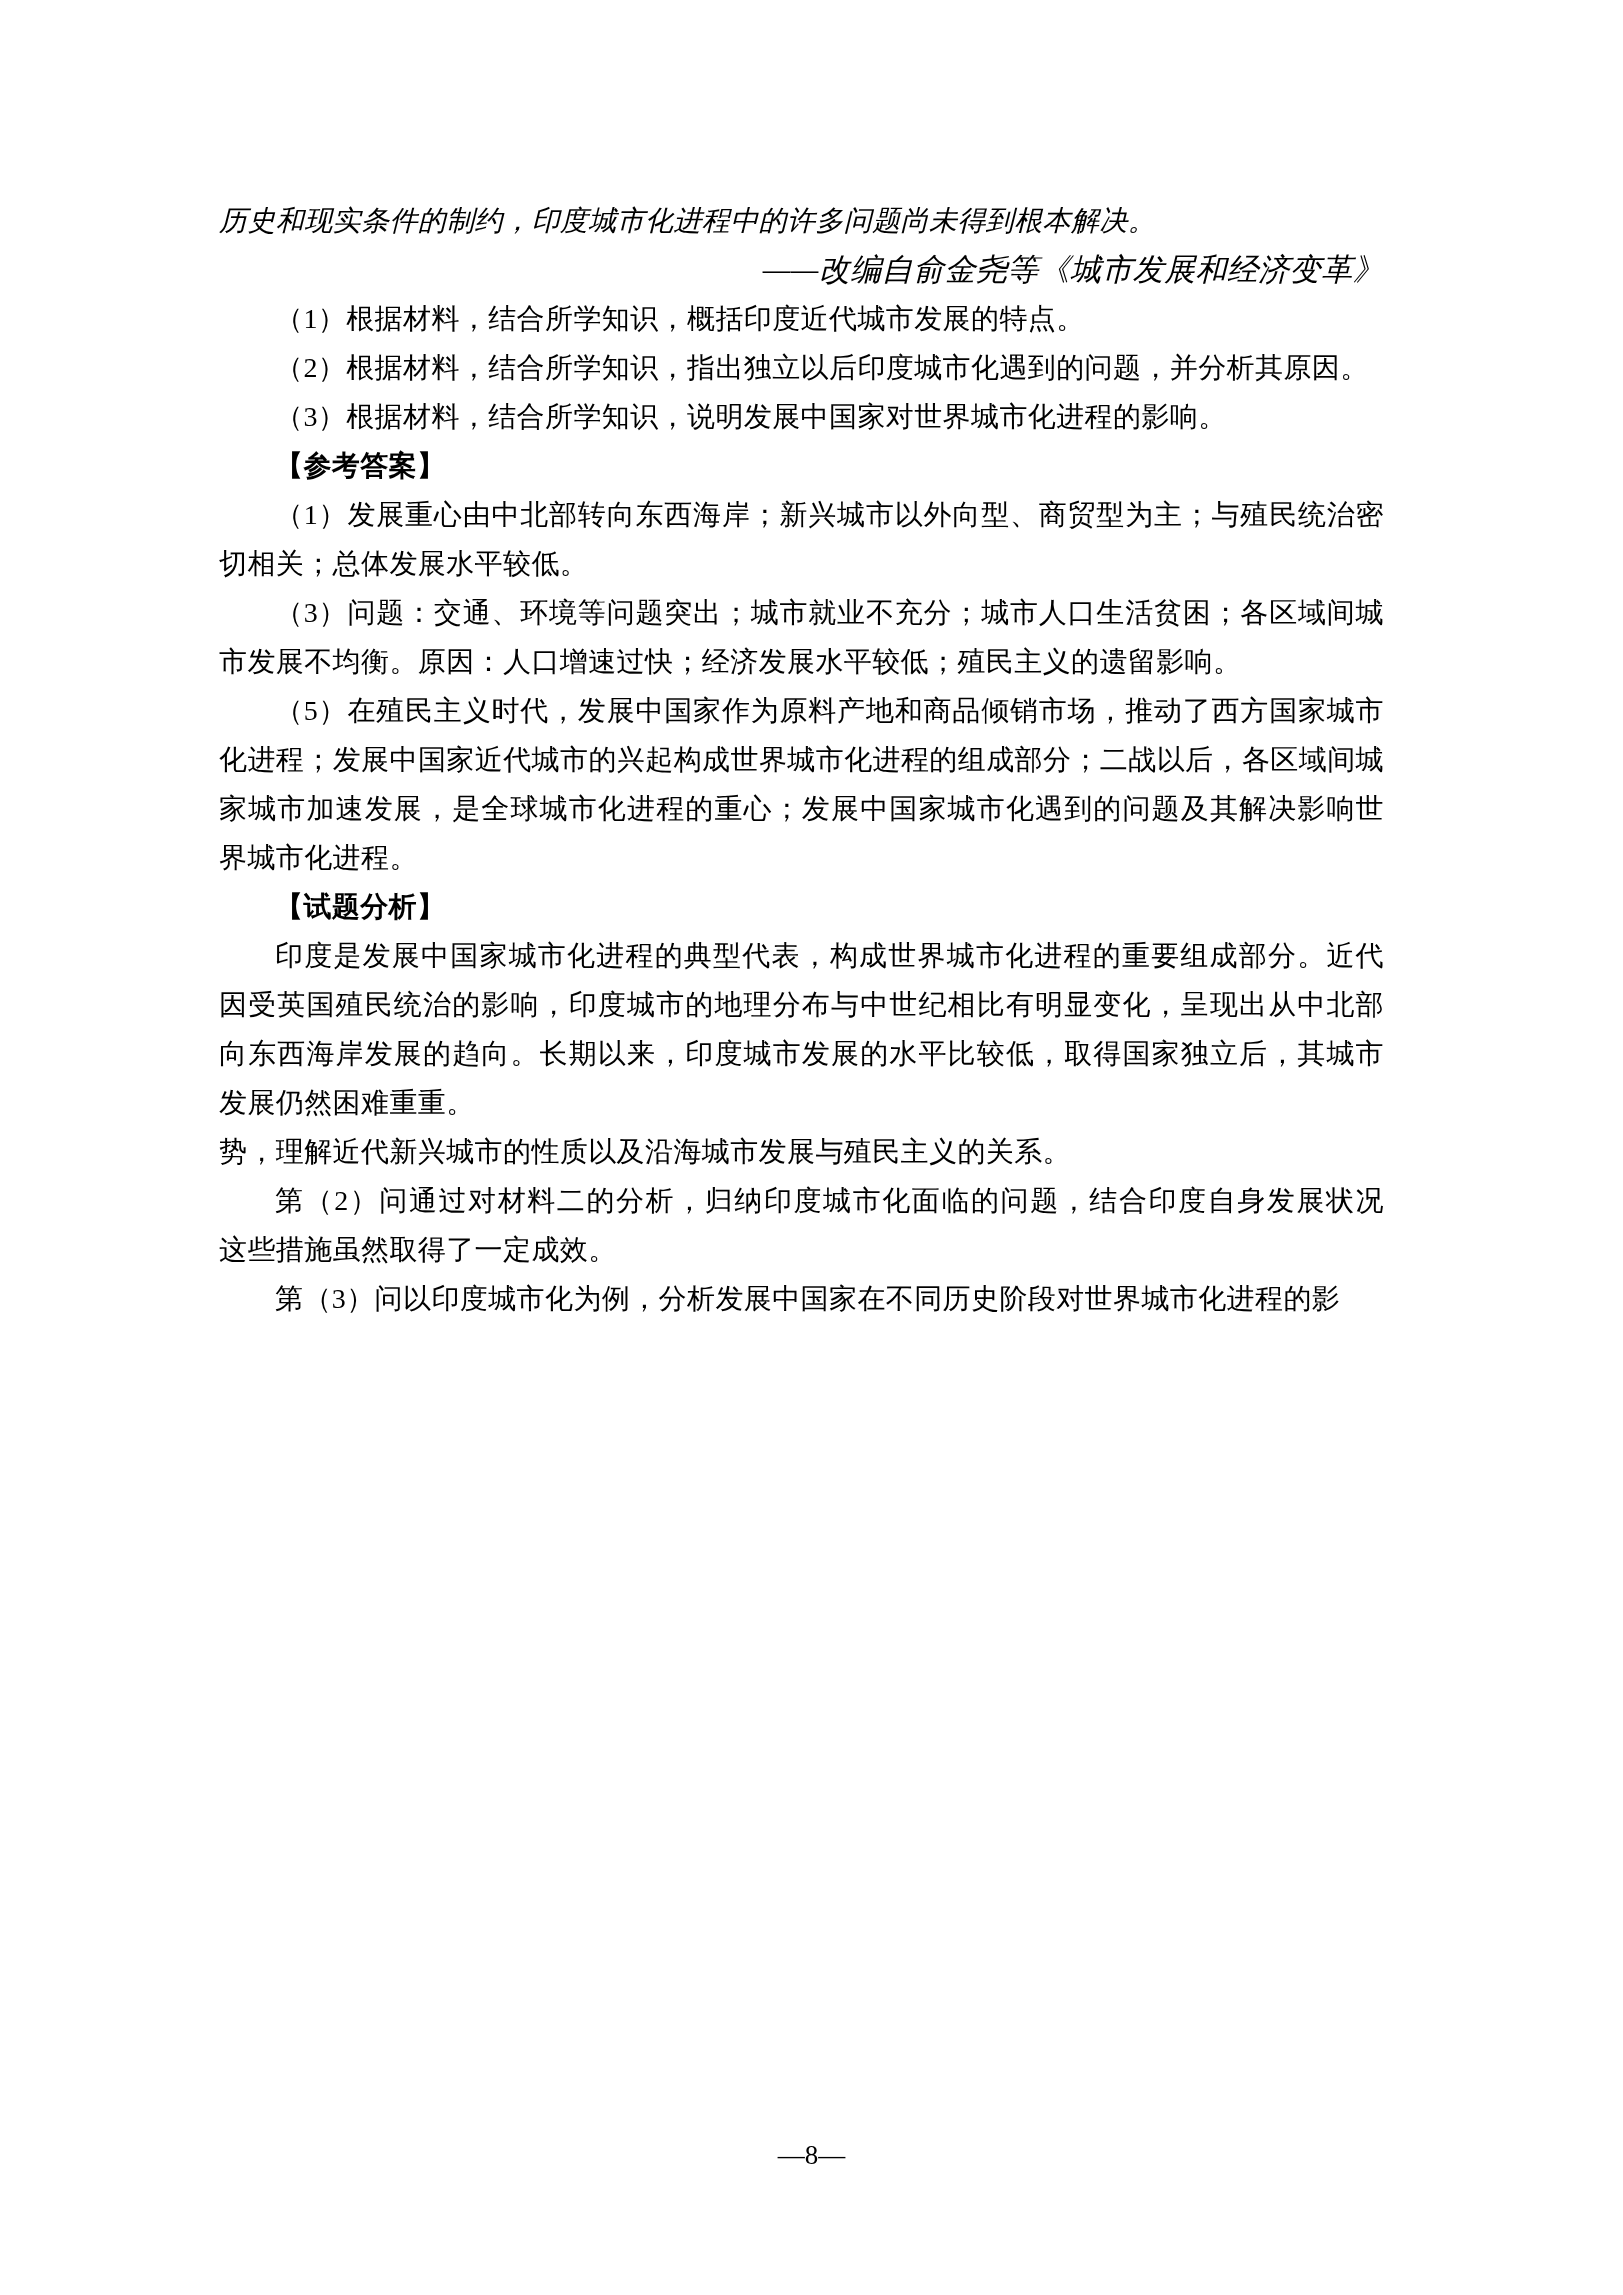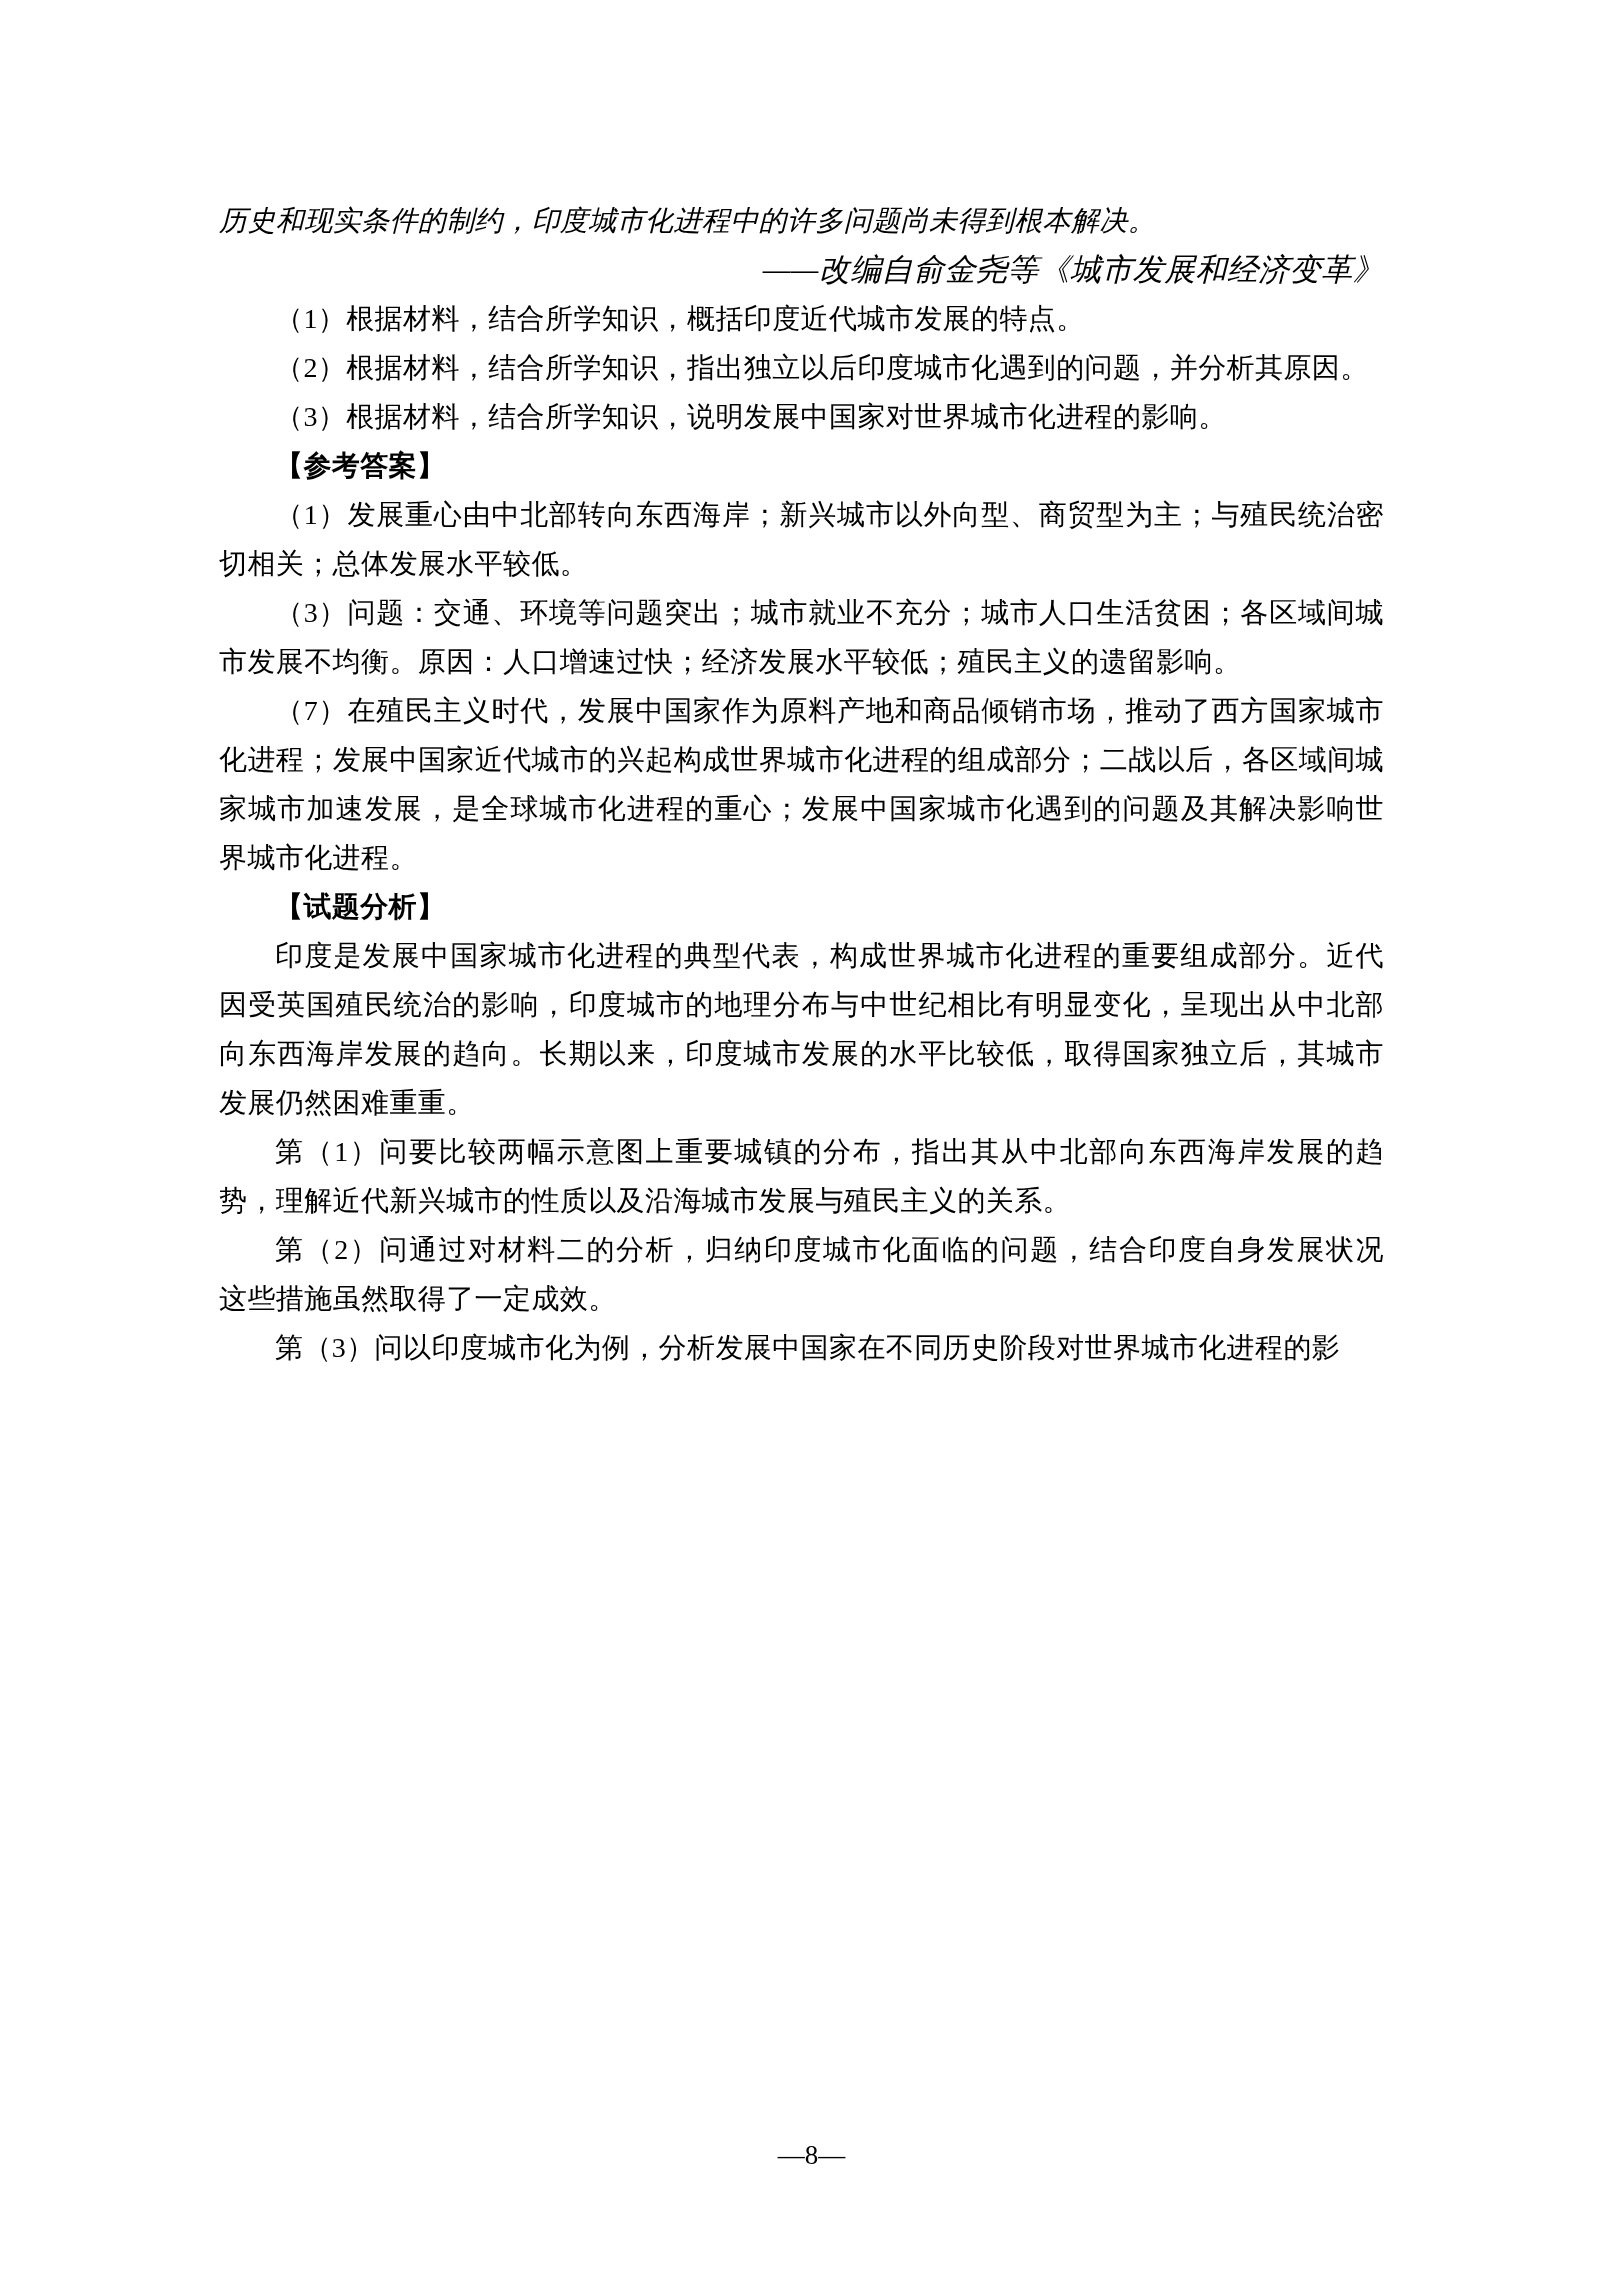--- a/index.html
+++ b/index.html
@@ -70,30 +70,29 @@
       <div class="line kai">历史和现实条件的制约，印度城市化进程中的许多问题尚未得到根本解决。</div>
       <div class="line kai right attr">——改编自俞金尧等《城市发展和经济变革》</div>
       <div class="line indent">（1）根据材料，结合所学知识，概括印度近代城市发展的特点。</div>
       <div class="line indent">（2）根据材料，结合所学知识，指出独立以后印度城市化遇到的问题，并分析其原因。</div>
       <div class="line indent">（3）根据材料，结合所学知识，说明发展中国家对世界城市化进程的影响。</div>
       <div class="line indent heading">【参考答案】</div>
       <div class="line indent just">（1）发展重心由中北部转向东西海岸；新兴城市以外向型、商贸型为主；与殖民统治密</div>
       <div class="line">切相关；总体发展水平较低。</div>
       <div class="line indent just">（3）问题：交通、环境等问题突出；城市就业不充分；城市人口生活贫困；各区域间城</div>
       <div class="line">市发展不均衡。原因：人口增速过快；经济发展水平较低；殖民主义的遗留影响。</div>
-      <div class="line indent just">（7）在殖民主义时代，发展中国家作为原料产地和商品倾销市场，推动了西方国家城市</div>
+      <div class="line indent just">（5）在殖民主义时代，发展中国家作为原料产地和商品倾销市场，推动了西方国家城市</div>
       <div class="line just">化进程；发展中国家近代城市的兴起构成世界城市化进程的组成部分；二战以后，各区域间城</div>
       <div class="line just">家城市加速发展，是全球城市化进程的重心；发展中国家城市化遇到的问题及其解决影响世</div>
       <div class="line">界城市化进程。</div>
       <div class="line indent heading">【试题分析】</div>
       <div class="line indent just">印度是发展中国家城市化进程的典型代表，构成世界城市化进程的重要组成部分。近代</div>
       <div class="line just">因受英国殖民统治的影响，印度城市的地理分布与中世纪相比有明显变化，呈现出从中北部</div>
       <div class="line just">向东西海岸发展的趋向。长期以来，印度城市发展的水平比较低，取得国家独立后，其城市</div>
       <div class="line">发展仍然困难重重。</div>
-      <div class="line indent just">第（1）问要比较两幅示意图上重要城镇的分布，指出其从中北部向东西海岸发展的趋</div>
       <div class="line">势，理解近代新兴城市的性质以及沿海城市发展与殖民主义的关系。</div>
       <div class="line indent just">第（2）问通过对材料二的分析，归纳印度城市化面临的问题，结合印度自身发展状况</div>
       <div class="line">这些措施虽然取得了一定成效。</div>
       <div class="line indent">第（3）问以印度城市化为例，分析发展中国家在不同历史阶段对世界城市化进程的影响。</div>
     </div>
   <div class="page-number">—8—</div>
 </div>
 
 
 </body></html>

